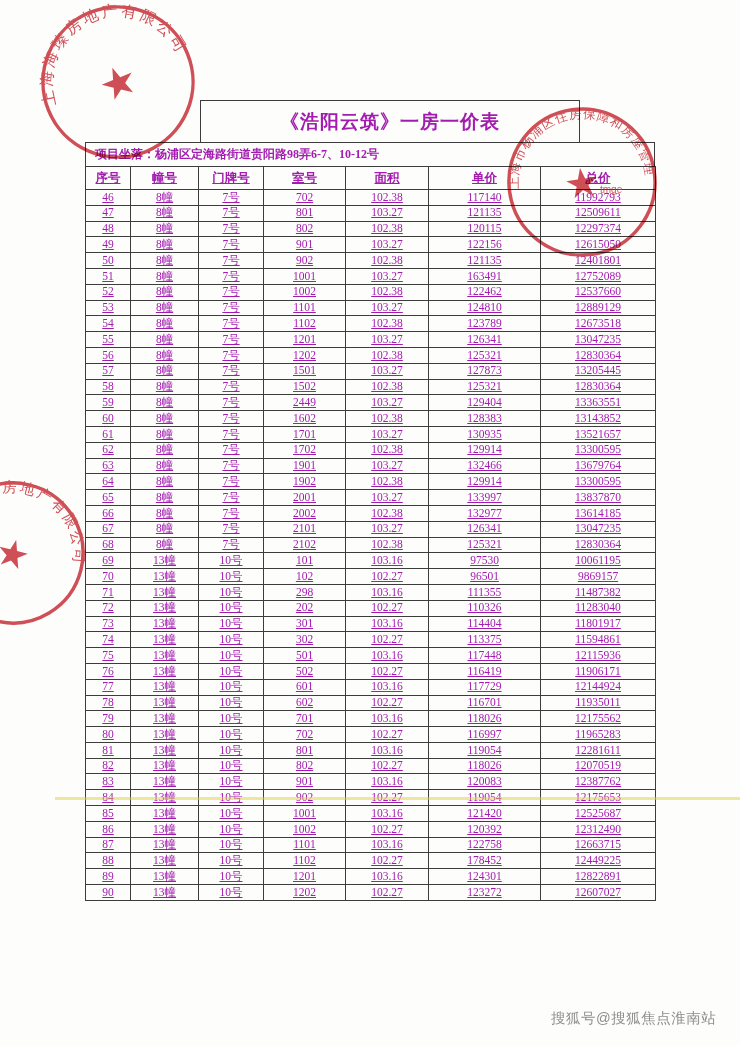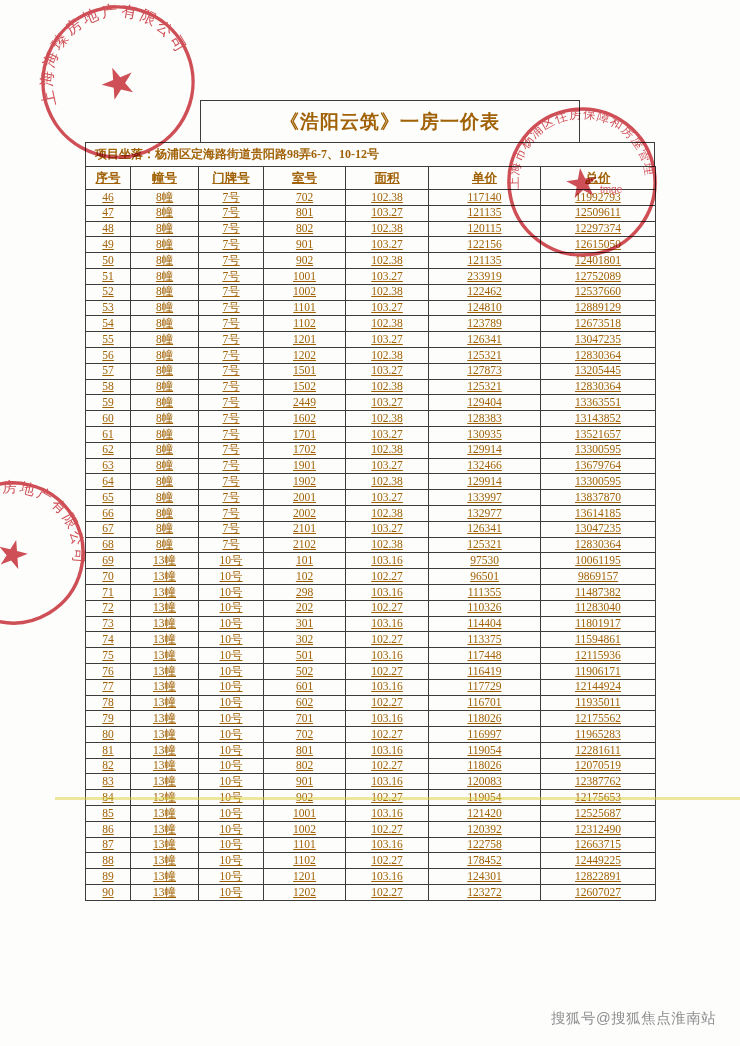--- a/index.html
+++ b/index.html
@@ -1,19 +1,19 @@
 <!DOCTYPE html>
 <html><head>
 <meta charset="utf-8">
 <style>
   * { margin:0; padding:0; box-sizing:border-box; }
   html,body { width:740px; height:1046px; }
   body { font-family:"Liberation Serif", serif; background:#ffffff; }
   .sheet { position:relative; width:740px; height:1046px; background:#fdfdfb; overflow:hidden; }
-  .doc { position:absolute; left:85px; top:100px; width:570px; color:#a16207; }
+  .doc { position:absolute; left:85px; top:100px; width:570px; color:#a21caf; }
   .title-box {
     margin-left:115px; width:380px; height:43px;
     border:1px solid #3c3c3c;
     display:flex; align-items:center; justify-content:center;
     font-size:19px; font-weight:bold; letter-spacing:1px;
   }
   .location-row {
     margin-top:-1px; border:1px solid #3c3c3c; height:25px;
     display:flex; align-items:center; padding-left:9px;
     font-size:12px; font-weight:bold;
@@ -105,21 +105,21 @@
             <td>102.38</td>
             <td>121135</td>
             <td>12401801</td>
           </tr>
           <tr>
             <td>51</td>
             <td>8幢</td>
             <td>7号</td>
             <td>1001</td>
             <td>103.27</td>
-            <td>233919</td>
+            <td>163491</td>
             <td>12752089</td>
           </tr>
           <tr>
             <td>52</td>
             <td>8幢</td>
             <td>7号</td>
             <td>1002</td>
             <td>102.38</td>
             <td>122462</td>
             <td>12537660</td>

